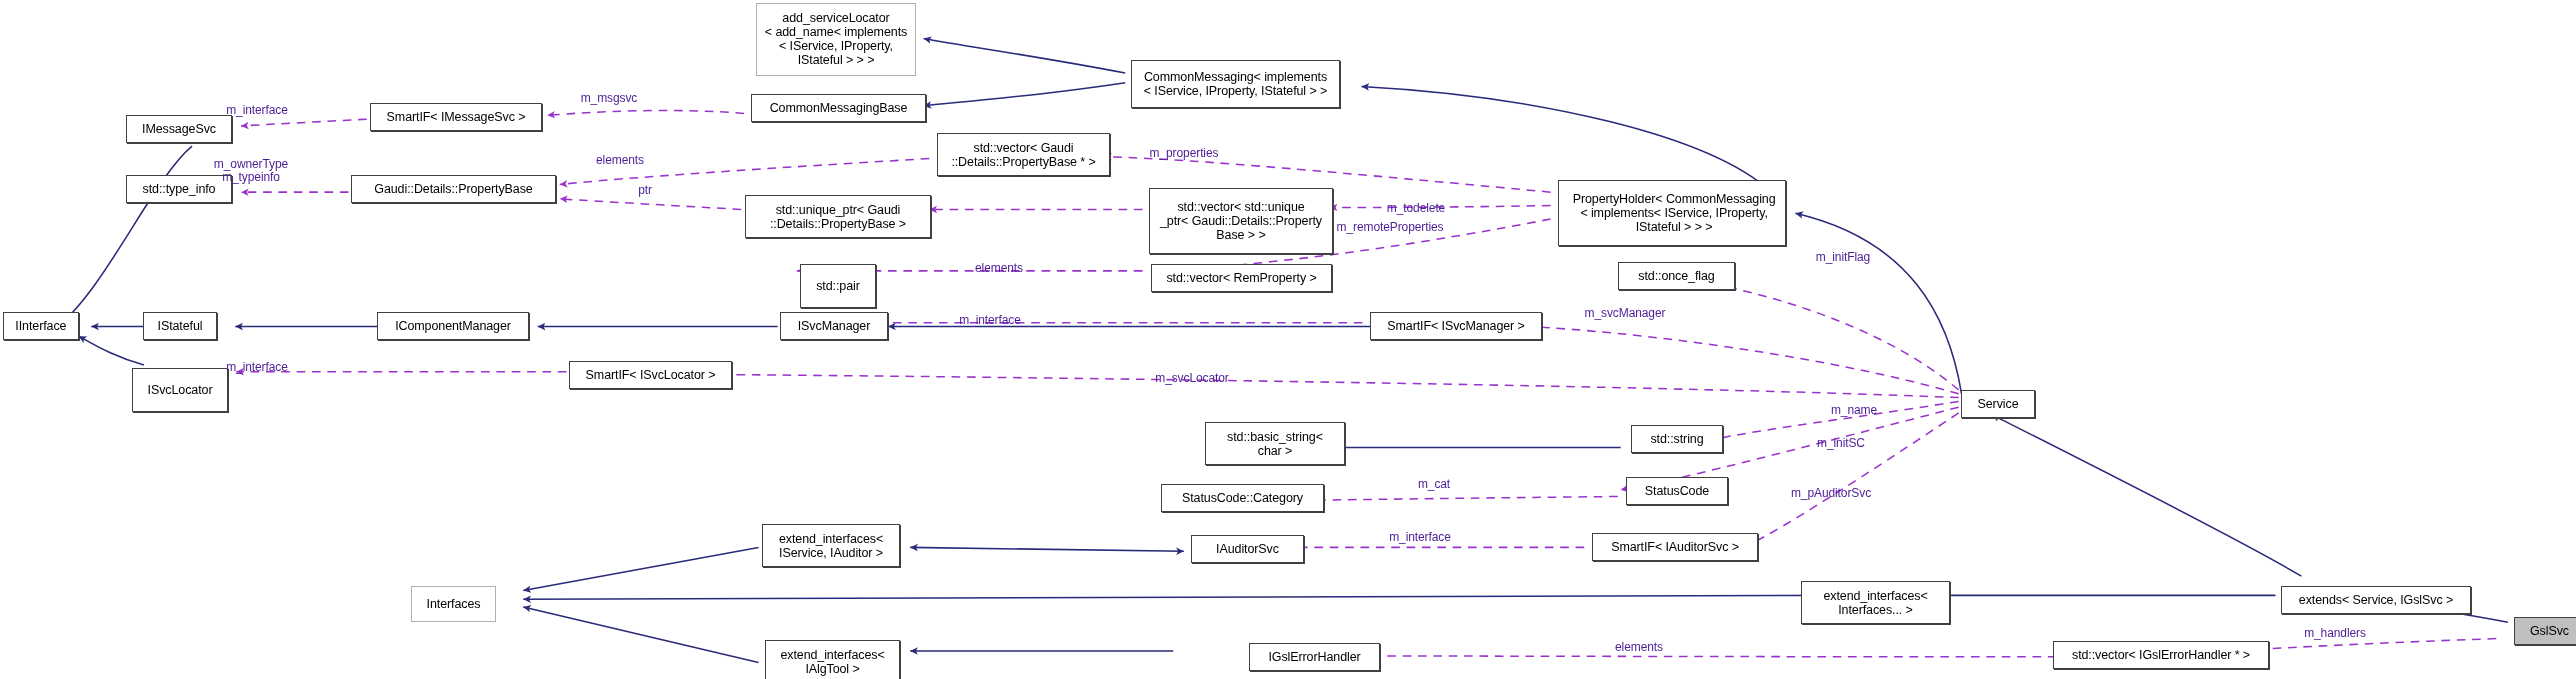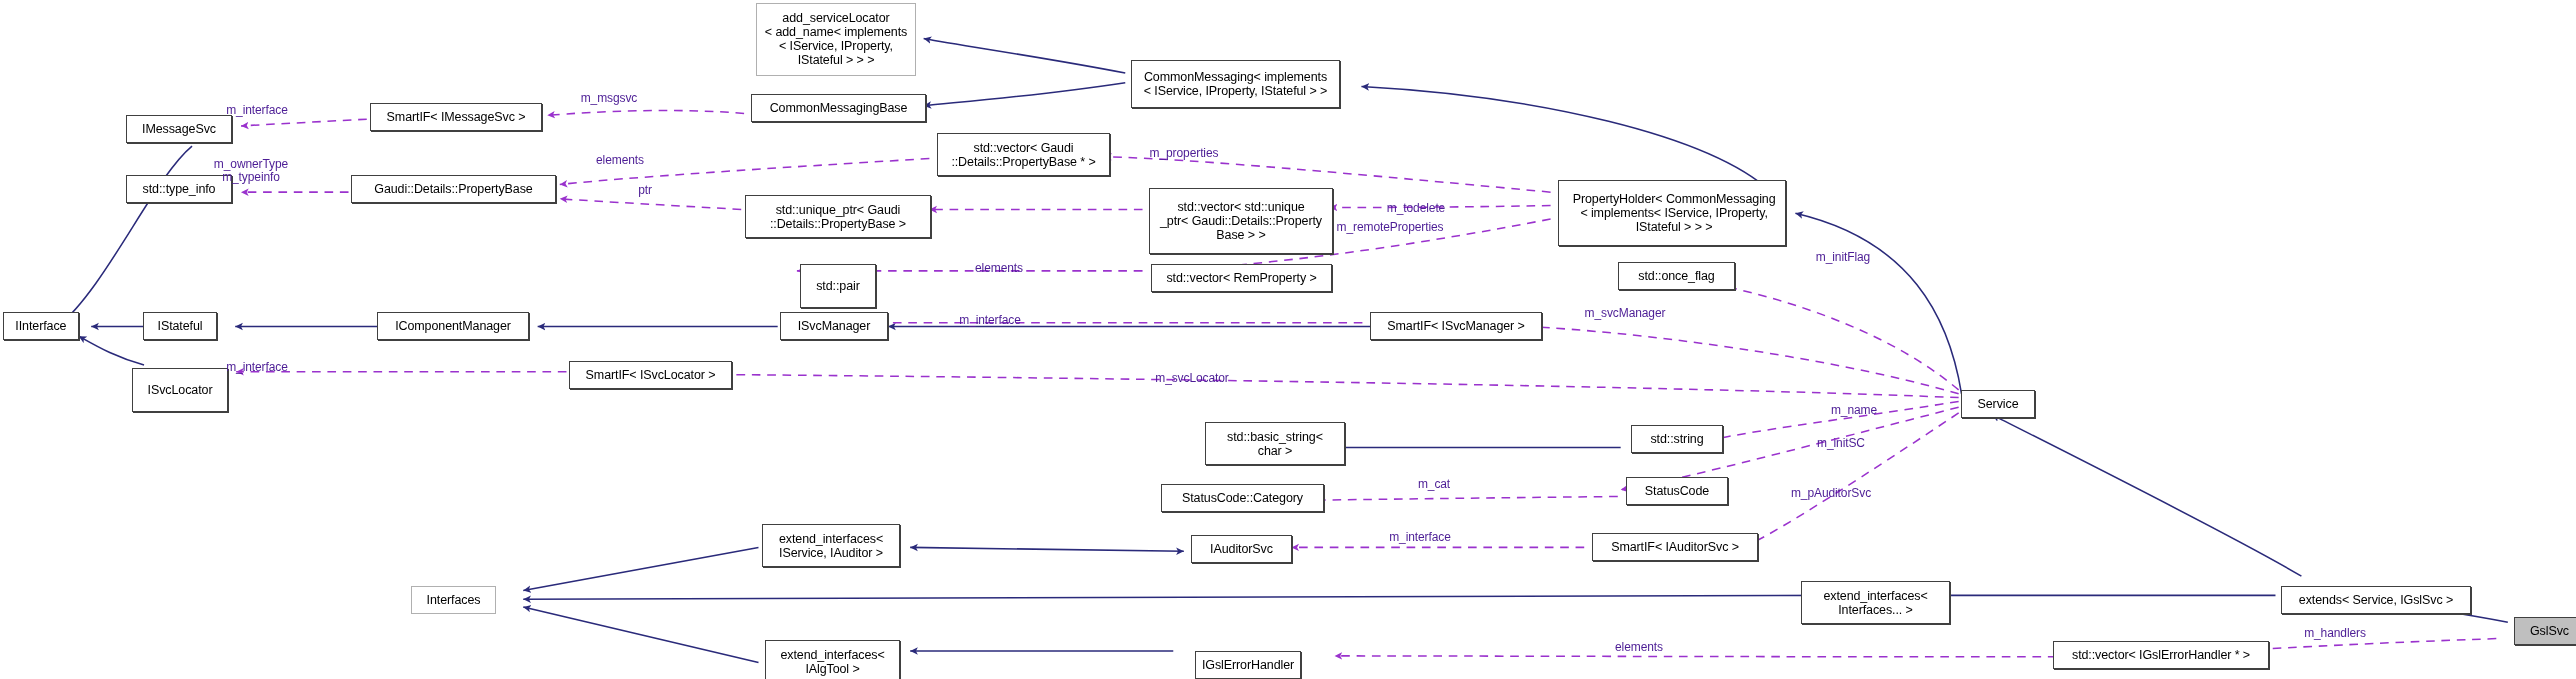--- a/index.html
+++ b/index.html
@@ -182,29 +182,29 @@
       <div class="node" style="left: 132px; top: 361px; width: 96px; height: 44px; margin-top: 7px;">ISvcLocator</div>
       <div class="node" style="left: 569px; top: 361px; width: 163px; height: 28px;">SmartIF&lt; ISvcLocator &gt;</div>
       <div class="node" style="left: 1961px; top: 390px; width: 74px; height: 28px;">Service</div>
       <div class="node" style="left: 1169px; top: 422px; width: 140px; height: 43px; margin-left: 36px;">std::basic_string&lt;
 char &gt;</div>
       <div class="node" style="left: 1631px; top: 425px; width: 92px; height: 28px;">std::string</div>
       <div class="node" style="left: 1161px; top: 484px; width: 163px; height: 28px;">StatusCode::Category</div>
       <div class="node" style="left: 1626px; top: 477px; width: 102px; height: 28px;">StatusCode</div>
       <div class="node" style="left: 762px; top: 524px; width: 138px; height: 43px;">extend_interfaces&lt;
 IService, IAuditor &gt;</div>
-      <div class="node" style="left: 1191px; top: 535px; width: 101px; height: 28px;">IAuditorSvc</div>
+      <div class="node" style="left: 1191px; top: 535px; width: 113px; height: 28px;">IAuditorSvc</div>
       <div class="node" style="left: 1592px; top: 533px; width: 166px; height: 28px;">SmartIF&lt; IAuditorSvc &gt;</div>
-      <div class="node thin" style="left: 411px; top: 586px; width: 85px; height: 28px;">Interfaces</div>
+      <div class="node thin" style="left: 411px; top: 586px; width: 85px; height: 36px;">Interfaces</div>
       <div class="node" style="left: 1801px; top: 581px; width: 149px; height: 43px;">extend_interfaces&lt;
 Interfaces... &gt;</div>
       <div class="node" style="left: 2281px; top: 586px; width: 190px; height: 28px;">extends&lt; Service, IGslSvc &gt;</div>
       <div class="node" style="left: 765px; top: 640px; width: 135px; height: 43px;">extend_interfaces&lt;
 IAlgTool &gt;</div>
-      <div class="node" style="left: 1195px; top: 643px; width: 106px; height: 28px; margin-top: 8px;">IGslErrorHandler</div>
+      <div class="node" style="left: 1249px; top: 643px; width: 131px; height: 28px;">IGslErrorHandler</div>
       <div class="node" style="left: 2053px; top: 641px; width: 216px; height: 28px;">std::vector&lt; IGslErrorHandler * &gt;</div>
       <div class="node current" style="left: 2514px; top: 617px; width: 71px; height: 28px;">GslSvc</div>
     </div>
 
   <div id="edge-labels">
       <div class="edge-label" style="left: 609px; top: 92px; transform: translate(-50%, 0px);">m_msgsvc</div>
       <div class="edge-label" style="left: 257px; top: 104px; transform: translate(-50%, 0px);">m_interface</div>
       <div class="edge-label" style="left: 251px; top: 158px; transform: translate(-50%, 0px);">m_ownerType
 m_typeinfo</div>
       <div class="edge-label" style="left: 620px; top: 154px; transform: translate(-50%, 0px);">elements</div>

